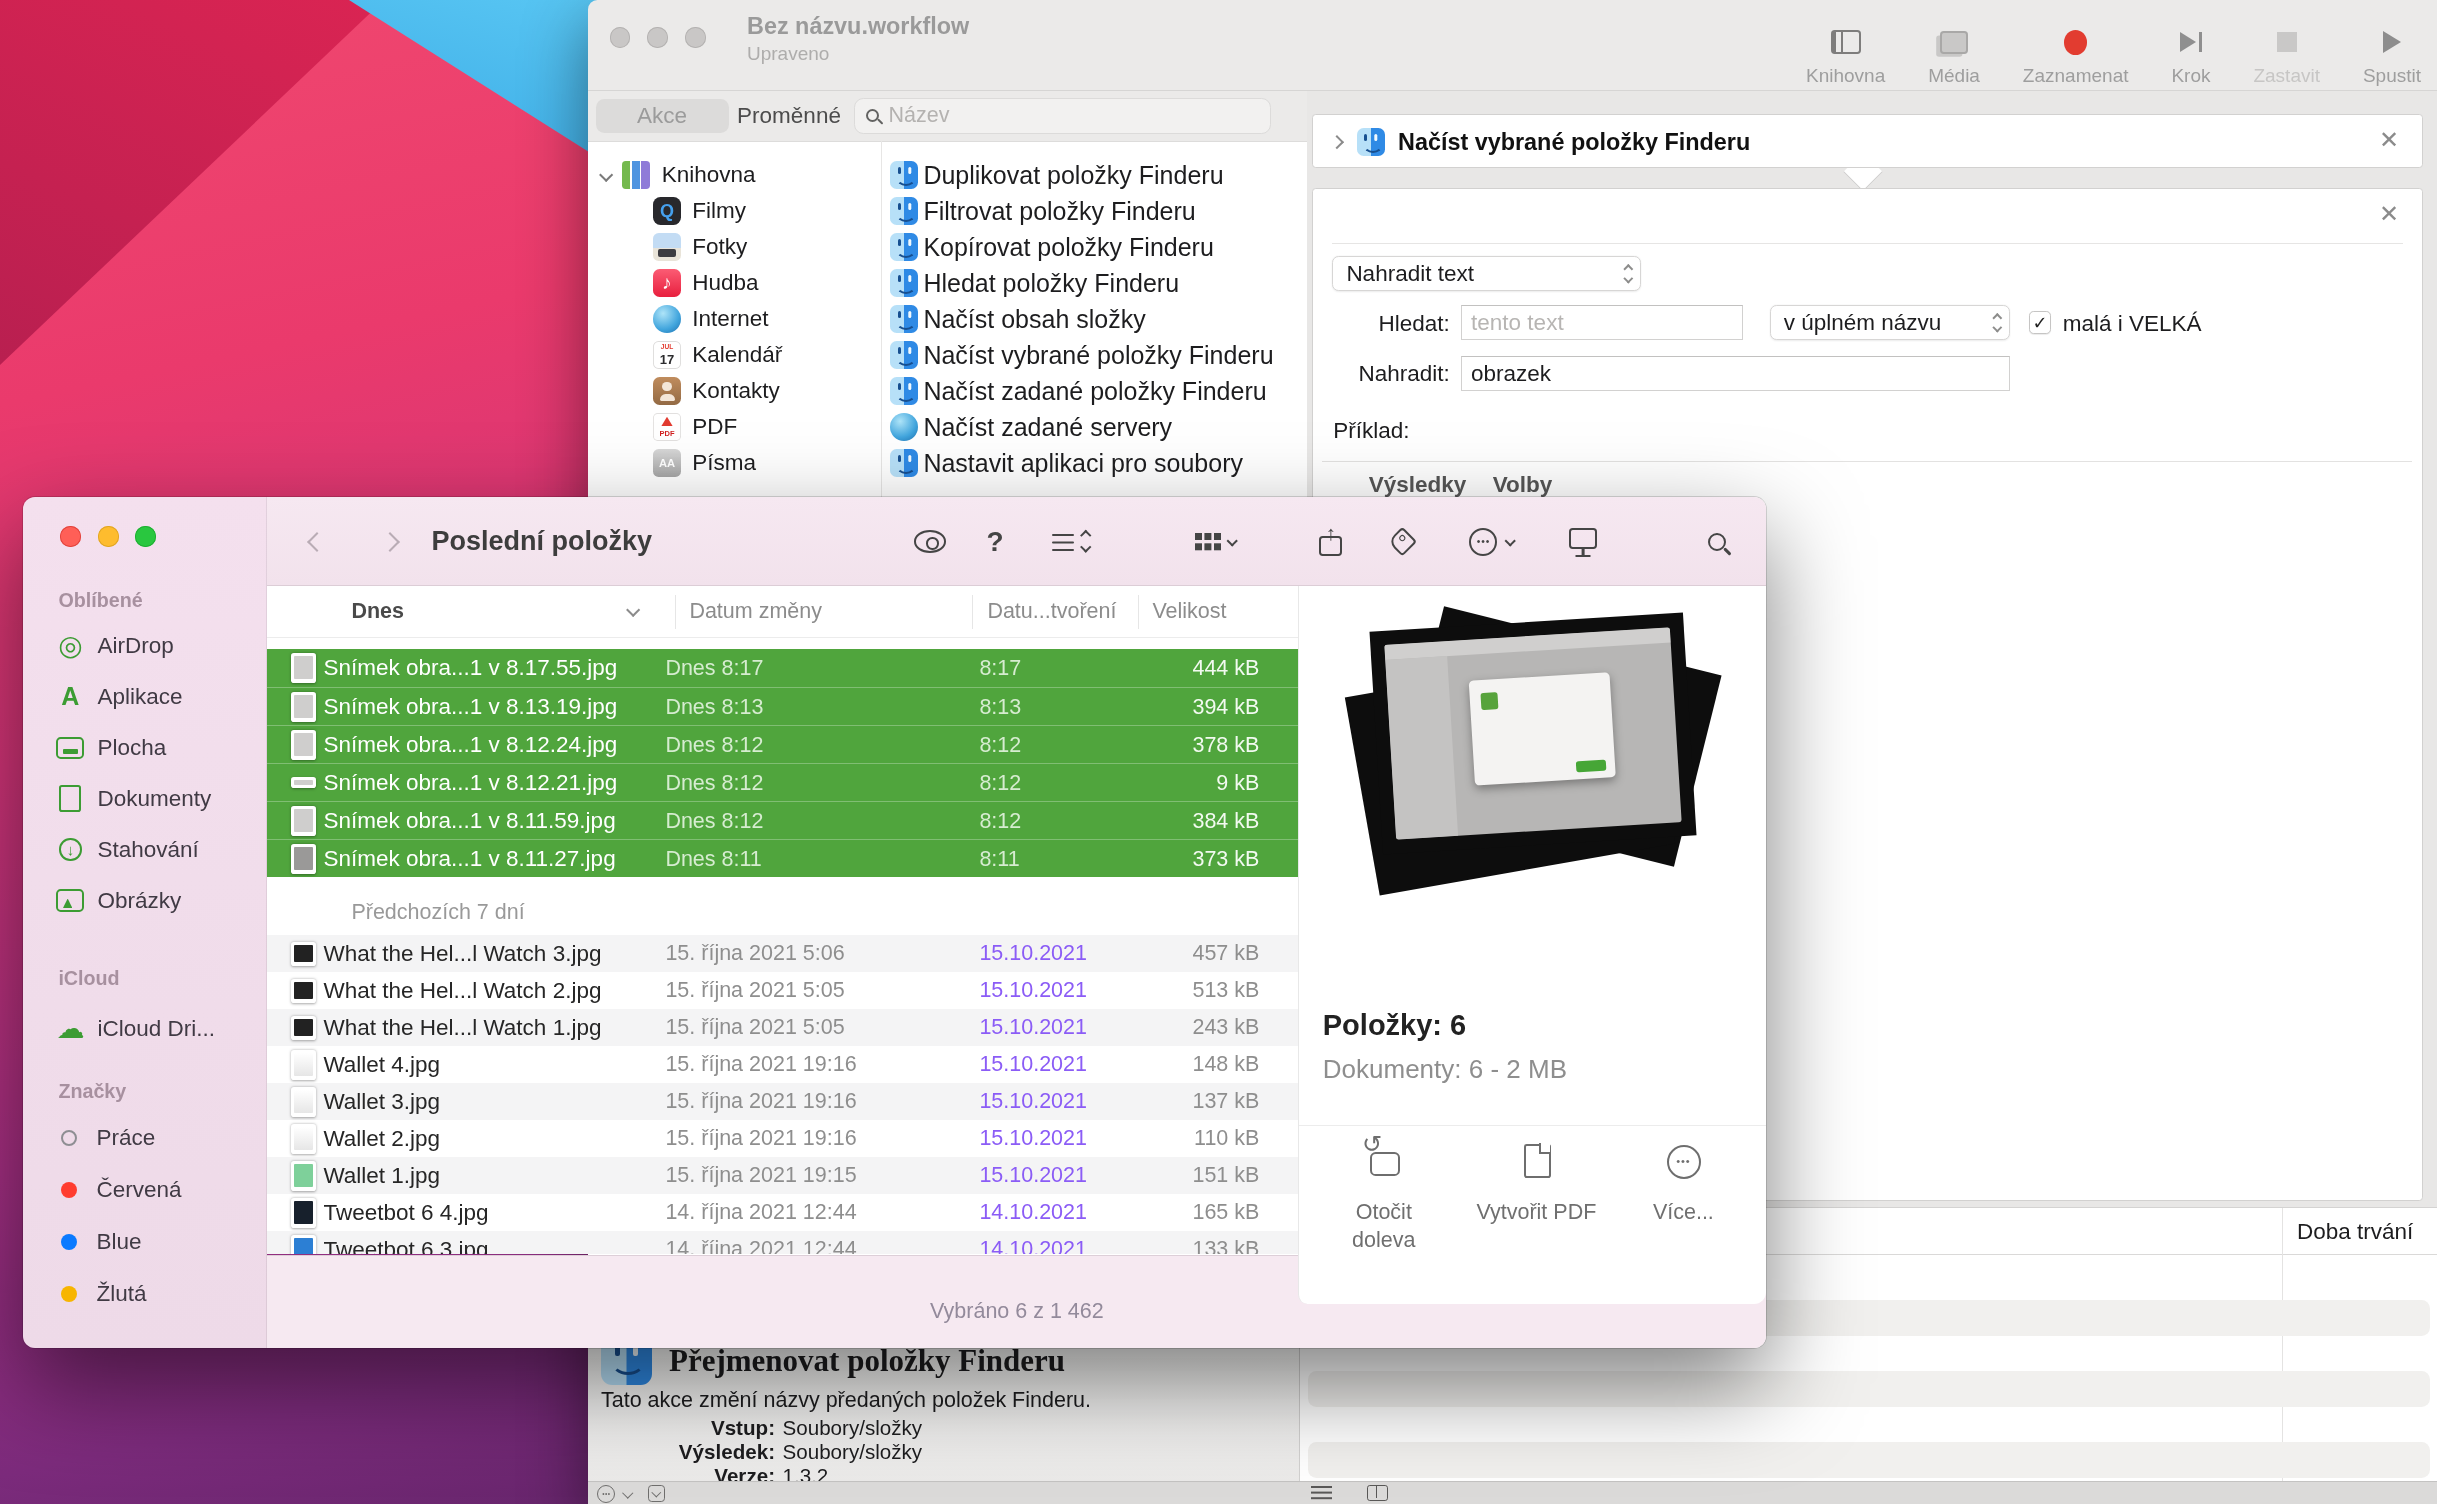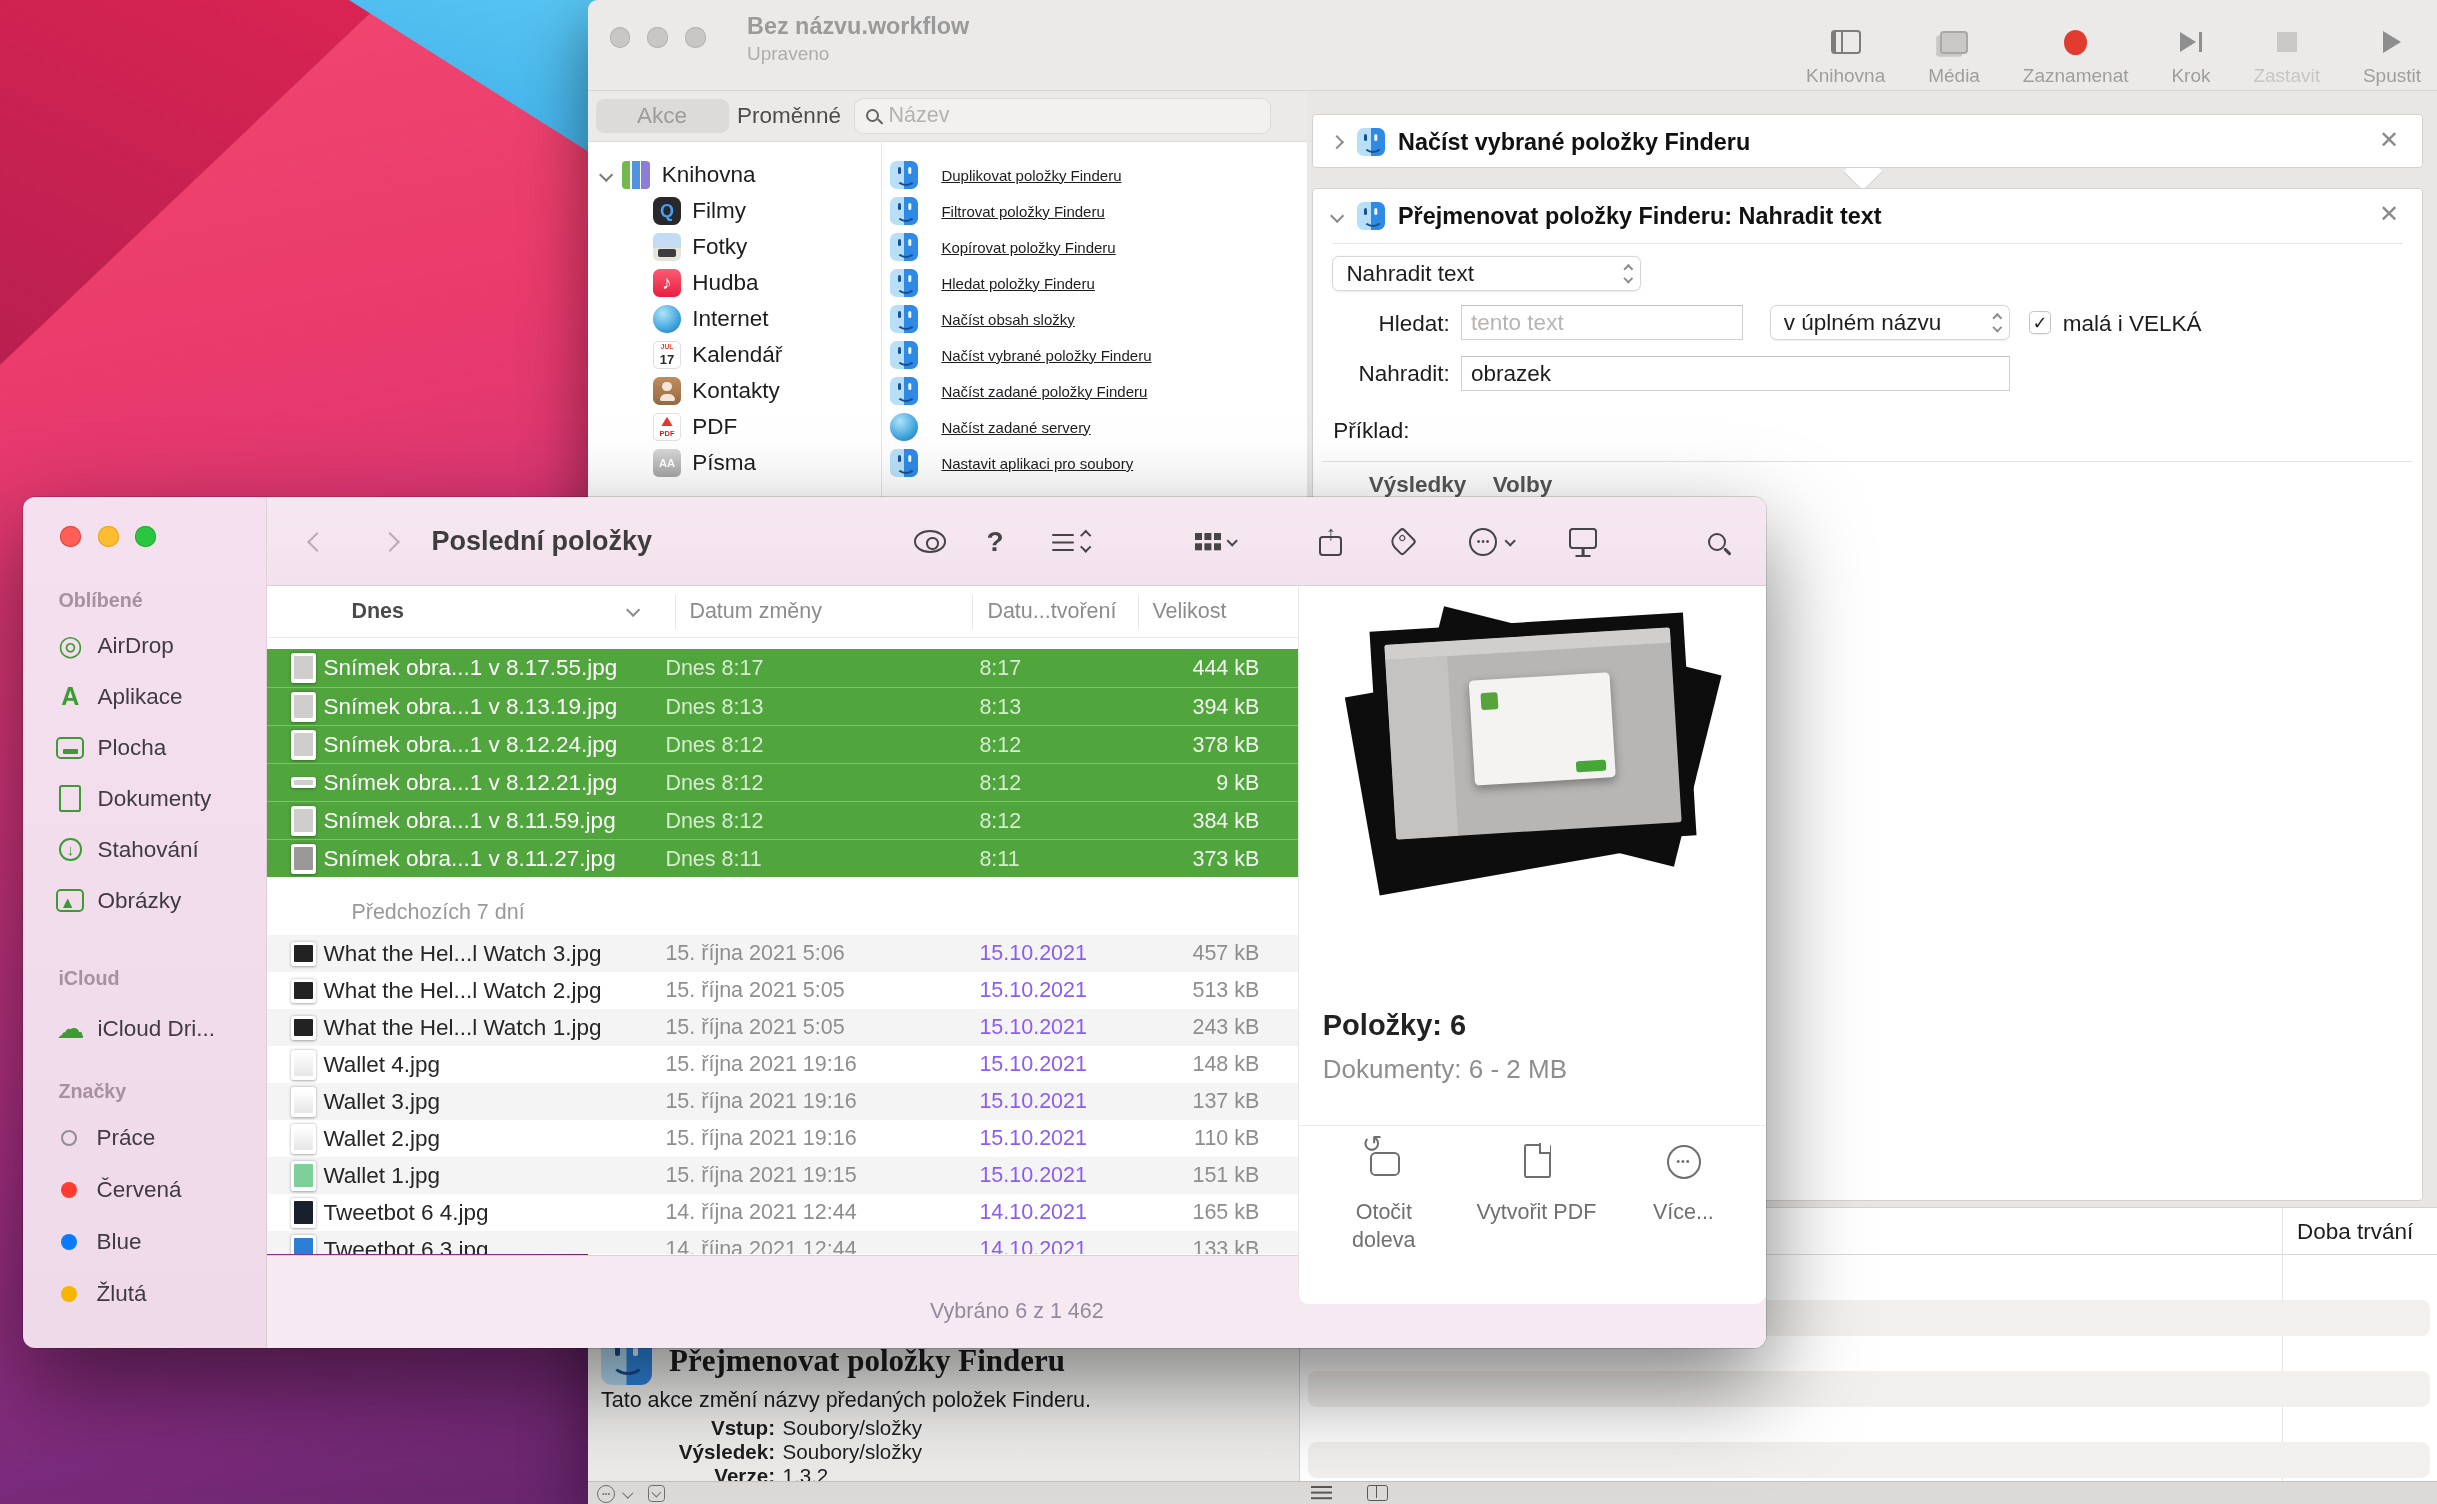--- a/index.html
+++ b/index.html
@@ -82,21 +82,21 @@
   .ic-contacts .lib-ic::after { content:""; position:absolute; bottom:3.7px; left:50%; margin-left:-7.5px; width:15px; height:7.5px; border-radius:7.5px 7.5px 1.9px 1.9px; background:#f3e6d8; }
   .ic-pdf .lib-ic { background:#fff; border-radius:4.7px; box-shadow:inset 0 0 0 0.9px #e2e0df; }
   .ic-pdf .lib-ic::after { content:""; position:absolute; top:3.7px; left:50%; margin-left:-5.6px; width:11.2px; height:9.4px; background:#e23b30; clip-path:polygon(50% 0,100% 100%,0 100%); }
   .ic-pdf .lib-ic::before { content:"PDF"; position:absolute; bottom:2.8px; left:0; right:0; text-align:center; font-size:7.5px; font-weight:bold; color:#d01f1f; }
   .ic-fonts .lib-ic { background:linear-gradient(180deg,#d8d8d8,#a5a5a5); border-radius:5.6px; }
   .ic-fonts .lib-ic::before { content:"AA"; display:block; text-align:center; line-height:28px; font-size:11.2px; font-weight:bold; color:#fff; }
 
   .am-actions { position:absolute; left:293px; top:157px; width:425px; list-style:none; }
   .am-actions li { height:36px; display:flex; align-items:center; }
   .act-ic { margin-left:9.4px; }
-  .act-lbl { font-size:15px; color:#1d1d1f; margin-left:23px; white-space:nowrap;text-decoration:underline; }
+  .act-lbl { font-size:25px; color:#1d1d1f; margin-left:5px; white-space:nowrap; }
 
   
   .fface { width:28px; height:28px; border-radius:6.6px; flex:none; position:relative;
     background:linear-gradient(90deg,#b7e0f8 0 49%,#2f8ae5 51%); }
   .fface::before { content:""; position:absolute; left:7.5px; top:5.6px; width:2.8px; height:7.5px; border-radius:1.9px;
     background:#174f90; box-shadow:10.3px 0 0 #f2faff; }
   .fface::after { content:""; position:absolute; left:5.6px; top:7.5px; width:16px; height:13px;
     border:2.8px solid transparent; border-bottom:2.8px solid #174f90; border-radius:50%; }
   .ic-globe .act-ic { background:radial-gradient(circle at 36% 30%,#aee4f8,#41a5dd 60%,#1d6fae); border-radius:50%; }
   .ic-globe .act-ic::before, .ic-globe .act-ic::after { display:none; }
@@ -452,25 +452,20 @@
       <div class="wf-card card1">
         <div class="wf-head">
           <span class="chv r" style="border-width:0 2.8px 2.8px 0"></span>
           <span class="fface"></span>
           <span class="wf-title">Načíst vybrané položky Finderu</span>
         </div>
         <span class="wf-close">✕</span>
       </div>
 
       <div class="wf-card card2">
-        <div class="wf-head">
-          <span class="chv d" style="border-width:0 2.8px 2.8px 0"></span>
-          <span class="fface"></span>
-          <span class="wf-title">Přejmenovat položky Finderu: Nahradit text</span>
-        </div>
         <span class="wf-close">✕</span>
         <div class="hd-sep"></div>
 
         <div class="popup dd1">
           <span>Nahradit text</span>
           <span class="stepper">
               <i class="s-up"></i>
               <i class="s-dn"></i>
             </span>
         </div>

